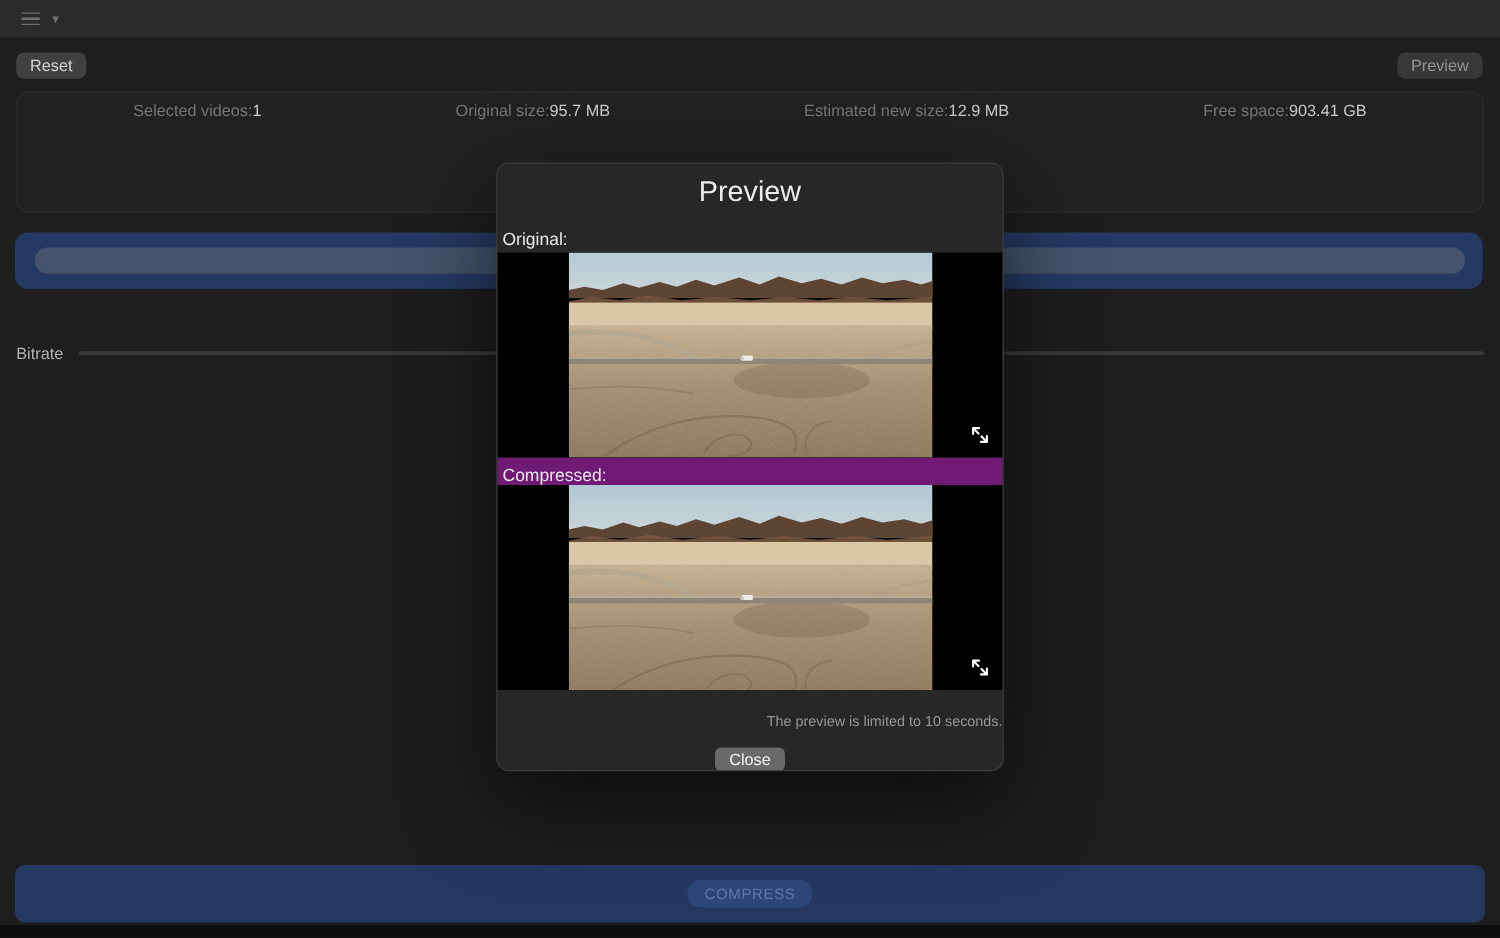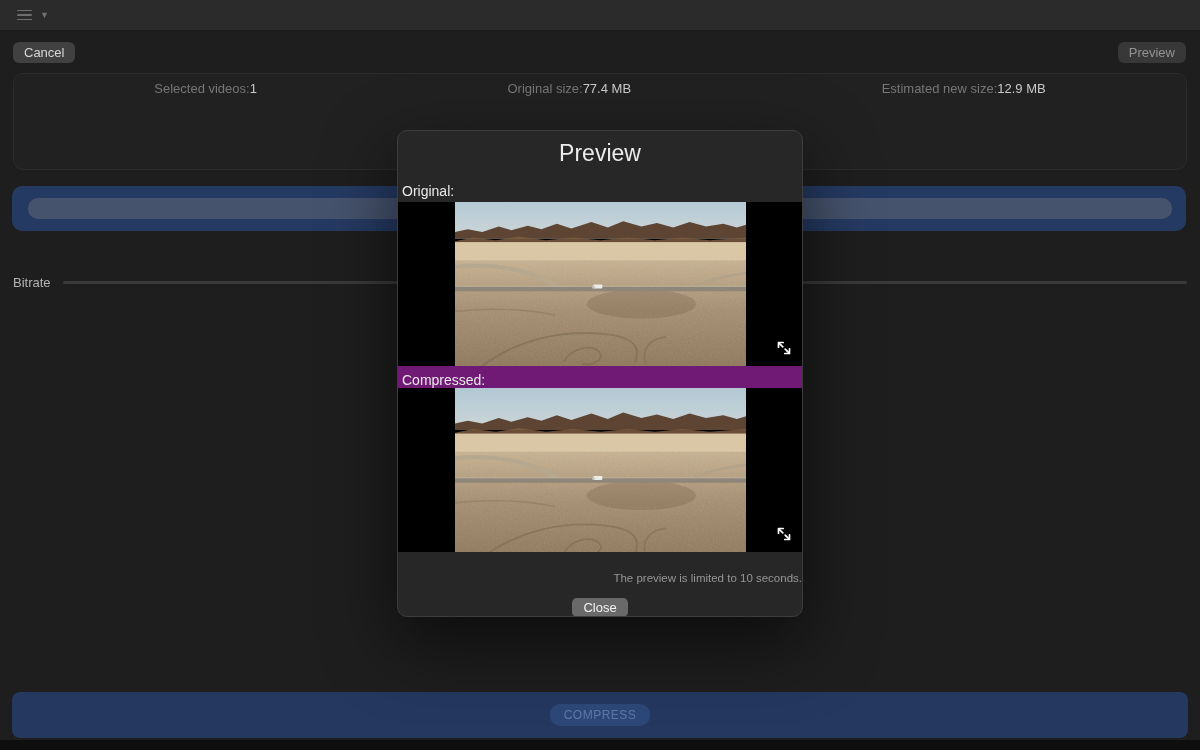--- a/index.html
+++ b/index.html
@@ -142,35 +142,39 @@
 
   <div class="titlebar">
     <div class="hamburger">
       <span></span>
         <span></span>
         <span></span>
     </div>
     <div class="menu-chevron">▼</div>
   </div>
 
-  <button class="btn cancel-btn">Cancel</button>
+  <button class="btn cancel-btn">Reset</button>
   <button class="btn preview-btn">Preview</button>
 
   <div class="info-panel">
     <div class="info-row">
       <span class="info-label">Selected videos:</span>
       <span class="info-value">1</span>
     </div>
     <div class="info-row">
       <span class="info-label">Original size:</span>
-      <span class="info-value">77.4 MB</span>
+      <span class="info-value">95.7 MB</span>
     </div>
     <div class="info-row">
       <span class="info-label">Estimated new size:</span>
       <span class="info-value">12.9 MB</span>
+    </div>
+    <div class="info-row">
+      <span class="info-label">Free space:</span>
+      <span class="info-value">903.41 GB</span>
     </div>
   </div>
 
   <div class="progress-bar">
     <div class="progress-inner"></div>
   </div>
 
   <div class="bitrate-row">
     <span>Bitrate</span>
     <div class="slider-track"></div>

